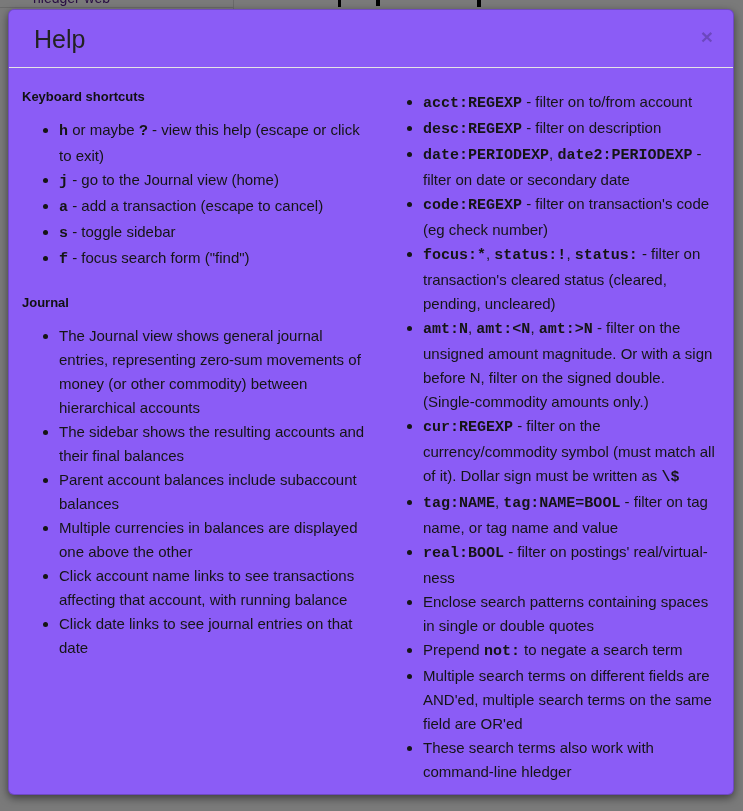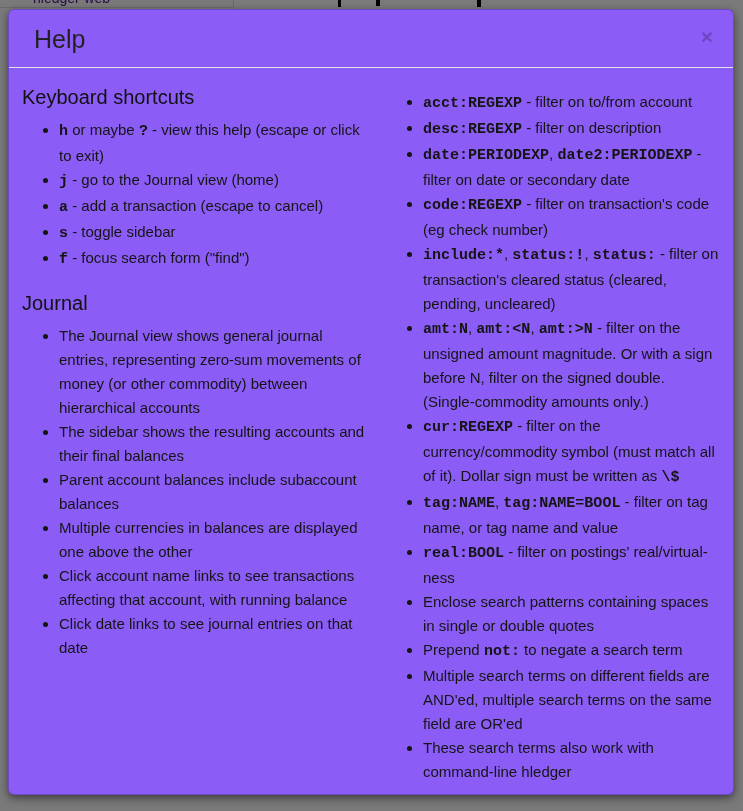--- a/index.html
+++ b/index.html
@@ -27,21 +27,21 @@
   .modal-header{position:relative;padding:14px 22px 13px 25px;border-bottom:1px solid #e5e5e5;}
   .modal-title{margin:0;font-size:25px;font-weight:400;color:#222;line-height:30px;}
   .close-btn{
     position:absolute;right:20px;top:16px;padding:0;background:none;border:none;
     font-size:21px;font-weight:700;line-height:1;color:#000;opacity:0.22;cursor:pointer;
     font-family:"Liberation Sans",sans-serif;
   }
   .modal-body{display:flex;padding:10px 13px 20px 13px;}
   .col{width:50%;box-sizing:border-box;}
   .col-right{padding-left:15px;}
-  .section-heading{font-size:20px;font-weight:400;color:#111;margin:22px 0 0 0;line-height:18px;}
+  .section-heading{font-size:13px;font-weight:700;color:#111;margin:22px 0 0 0;line-height:18px;}
   .col > .section-heading:first-child{margin-top:10px;}
   .help-list{margin:12px 0 10px 0;padding-left:37px;font-size:15px;line-height:24px;color:#151515;}
   .help-list li{margin:0;}
   .code{font-family:"Liberation Mono","DejaVu Sans Mono",monospace;font-weight:700;font-size:15px;}
 </style>
 </head>
 <body>
 
 <div class="page-bg">
   <span class="brand">hledger-web</span>
@@ -78,21 +78,21 @@
           <li><span>Click account name links to see transactions affecting that account, with running balance</span></li>
           <li><span>Click date links to see journal entries on that date</span></li>
         </ul>
       </div>
     <div class="col col-right">
         <ul class="help-list">
           <li><span class="code">acct:REGEXP</span><span> - filter on to/from account</span></li>
           <li><span class="code">desc:REGEXP</span><span> - filter on description</span></li>
           <li><span class="code">date:PERIODEXP</span><span>, </span><span class="code">date2:PERIODEXP</span><span> - filter on date or secondary date</span></li>
           <li><span class="code">code:REGEXP</span><span> - filter on transaction's code (eg check number)</span></li>
-          <li><span class="code">include:*</span><span>, </span><span class="code">status:!</span><span>, </span><span class="code">status:</span><span> - filter on transaction's cleared status (cleared, pending, uncleared)</span></li>
+          <li><span class="code">focus:*</span><span>, </span><span class="code">status:!</span><span>, </span><span class="code">status:</span><span> - filter on transaction's cleared status (cleared, pending, uncleared)</span></li>
           <li><span class="code">amt:N</span><span>, </span><span class="code">amt:&lt;N</span><span>, </span><span class="code">amt:&gt;N</span><span> - filter on the unsigned amount magnitude. Or with a sign before N, filter on the signed double. (Single-commodity amounts only.)</span></li>
           <li><span class="code">cur:REGEXP</span><span> - filter on the currency/commodity symbol (must match all of it). Dollar sign must be written as </span><span class="code">\$</span></li>
           <li><span class="code">tag:NAME</span><span>, </span><span class="code">tag:NAME=BOOL</span><span> - filter on tag name, or tag name and value</span></li>
           <li><span class="code">real:BOOL</span><span> - filter on postings' real/virtual-ness</span></li>
           <li><span>Enclose search patterns containing spaces in single or double quotes</span></li>
           <li><span>Prepend </span><span class="code">not:</span><span> to negate a search term</span></li>
           <li><span>Multiple search terms on different fields are AND'ed, multiple search terms on the same field are OR'ed</span></li>
           <li><span>These search terms also work with command-line hledger</span></li>
         </ul>
       </div>

